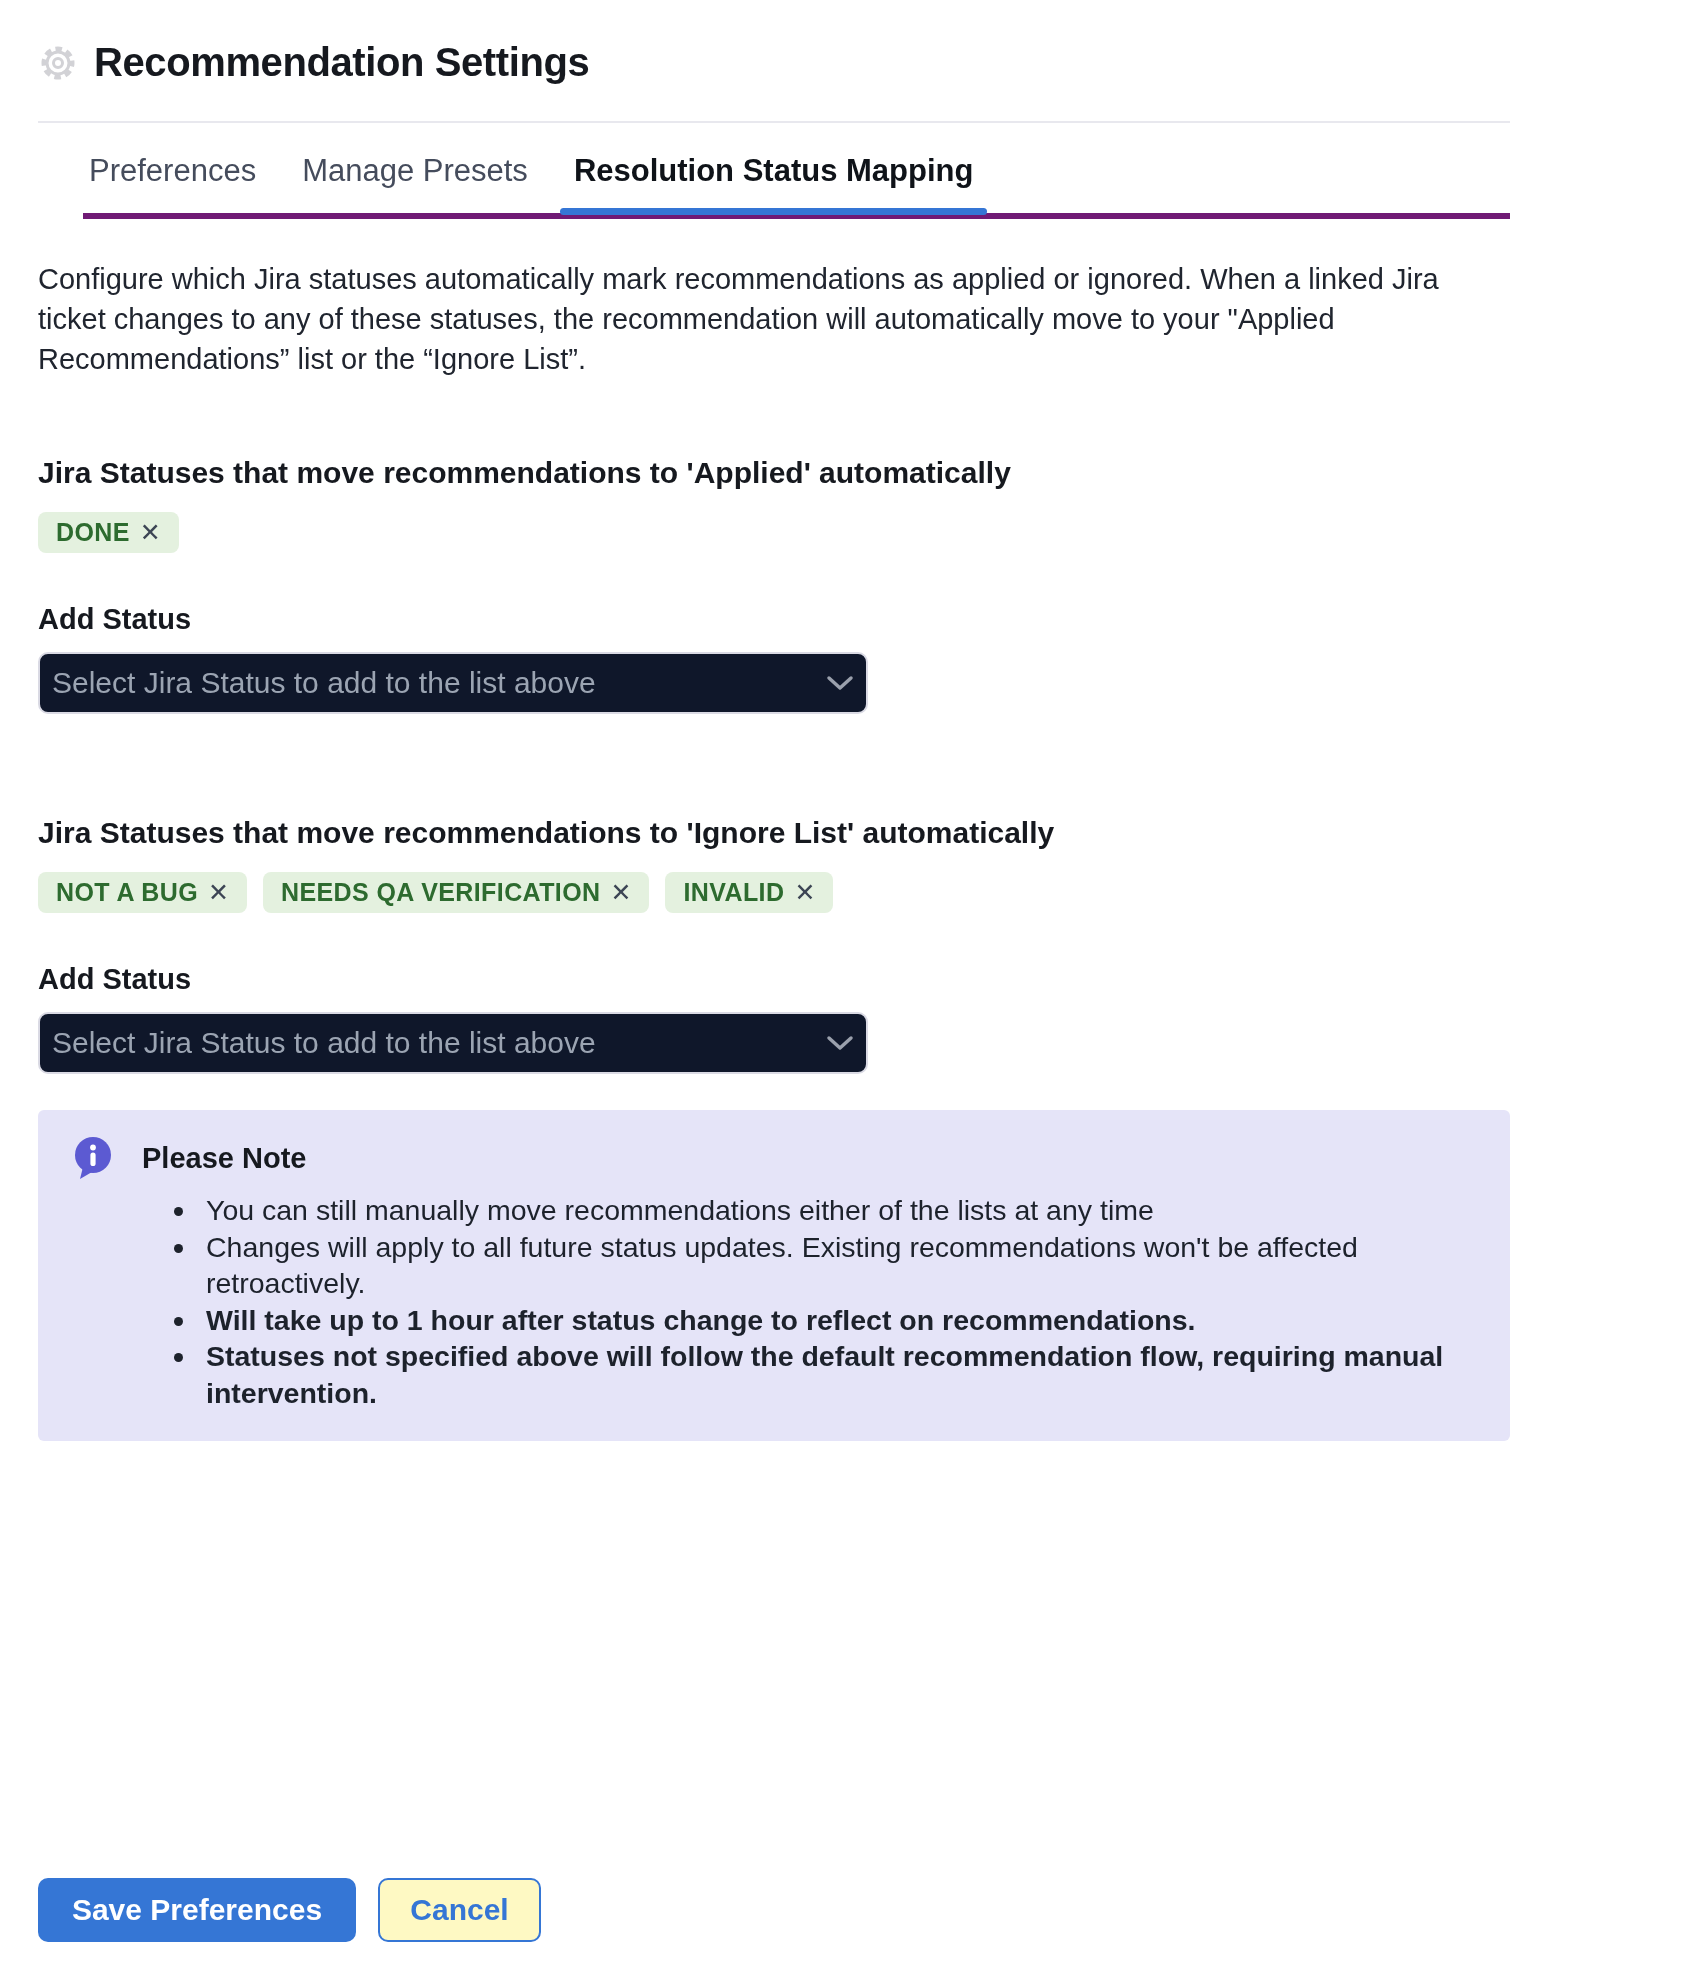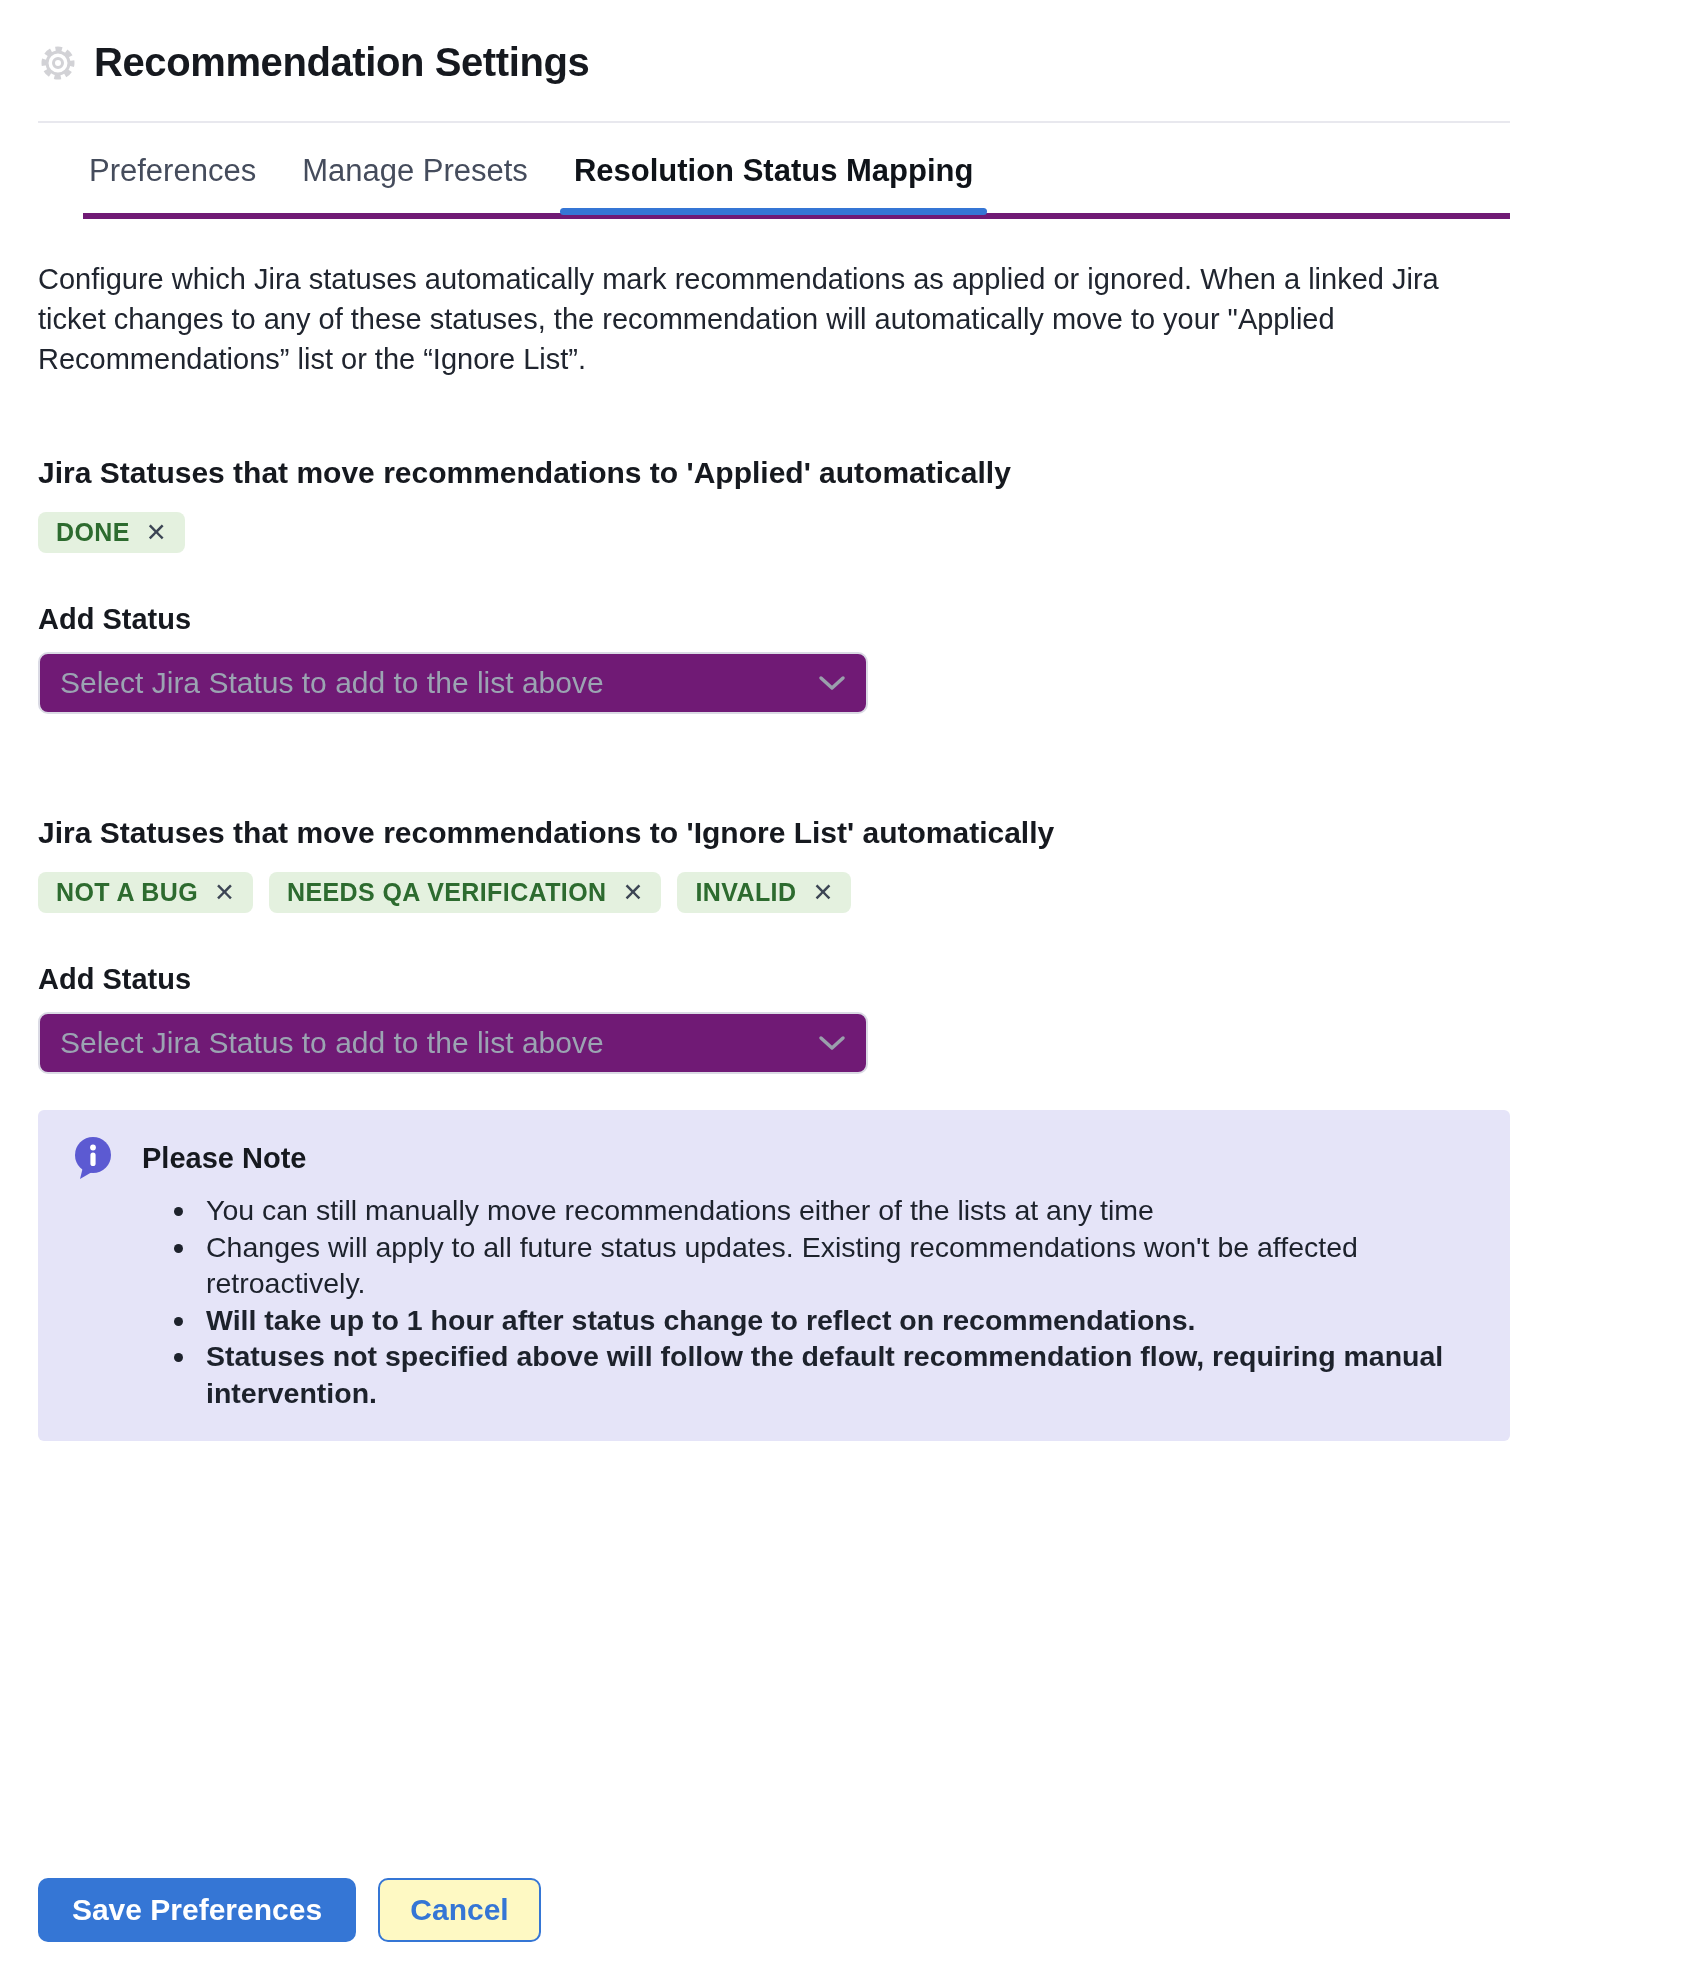--- a/index.html
+++ b/index.html
@@ -47,36 +47,36 @@
   }
 
   
   .section-heading { margin-top: 48px; font-size: 30px; font-weight: 700; color: #16191f; }
   .section-heading.second { margin-top: 102px; }
 
   
   .tag-row { display: flex; gap: 16px; margin-top: 22px; }
   .tag {
     background: #e4f1df; border-radius: 8px; height: 41px;
-    display: inline-flex; align-items: center; padding: 0 18px; gap: 16px;
+    display: inline-flex; align-items: center; padding: 0 18px; gap: 10px;
   }
   .tag-label {
     font-size: 25px; font-weight: 700; color: #2d6b2f; letter-spacing: 0.4px;
   }
   .tag-x {
     font-size: 25px; color: #3c4554; font-weight: 700; cursor: pointer; line-height: 1;
   }
 
   
   .add-label { margin-top: 50px; font-size: 29px; font-weight: 700; color: #16191f; }
   .select {
     margin-top: 16px; width: 830px; height: 62px;
     border: 2px solid #dadae4; border-radius: 10px;
     display: flex; align-items: center; justify-content: space-between;
-    padding: 0 20px; cursor: pointer; background: #701a75;
+    padding: 0 12px; cursor: pointer; background: #0f172a;
   }
   .placeholder { font-size: 30px; color: #9ba4b2; }
   .chevron { width: 28px; height: 18px; color: #9aa0ac; flex: 0 0 auto; }
 
   
   .note {
     margin-top: 36px; background: #e5e4f8; border-radius: 6px;
     padding: 26px 30px 30px 34px;
   }
   .note-head { display: flex; align-items: center; gap: 28px; }

